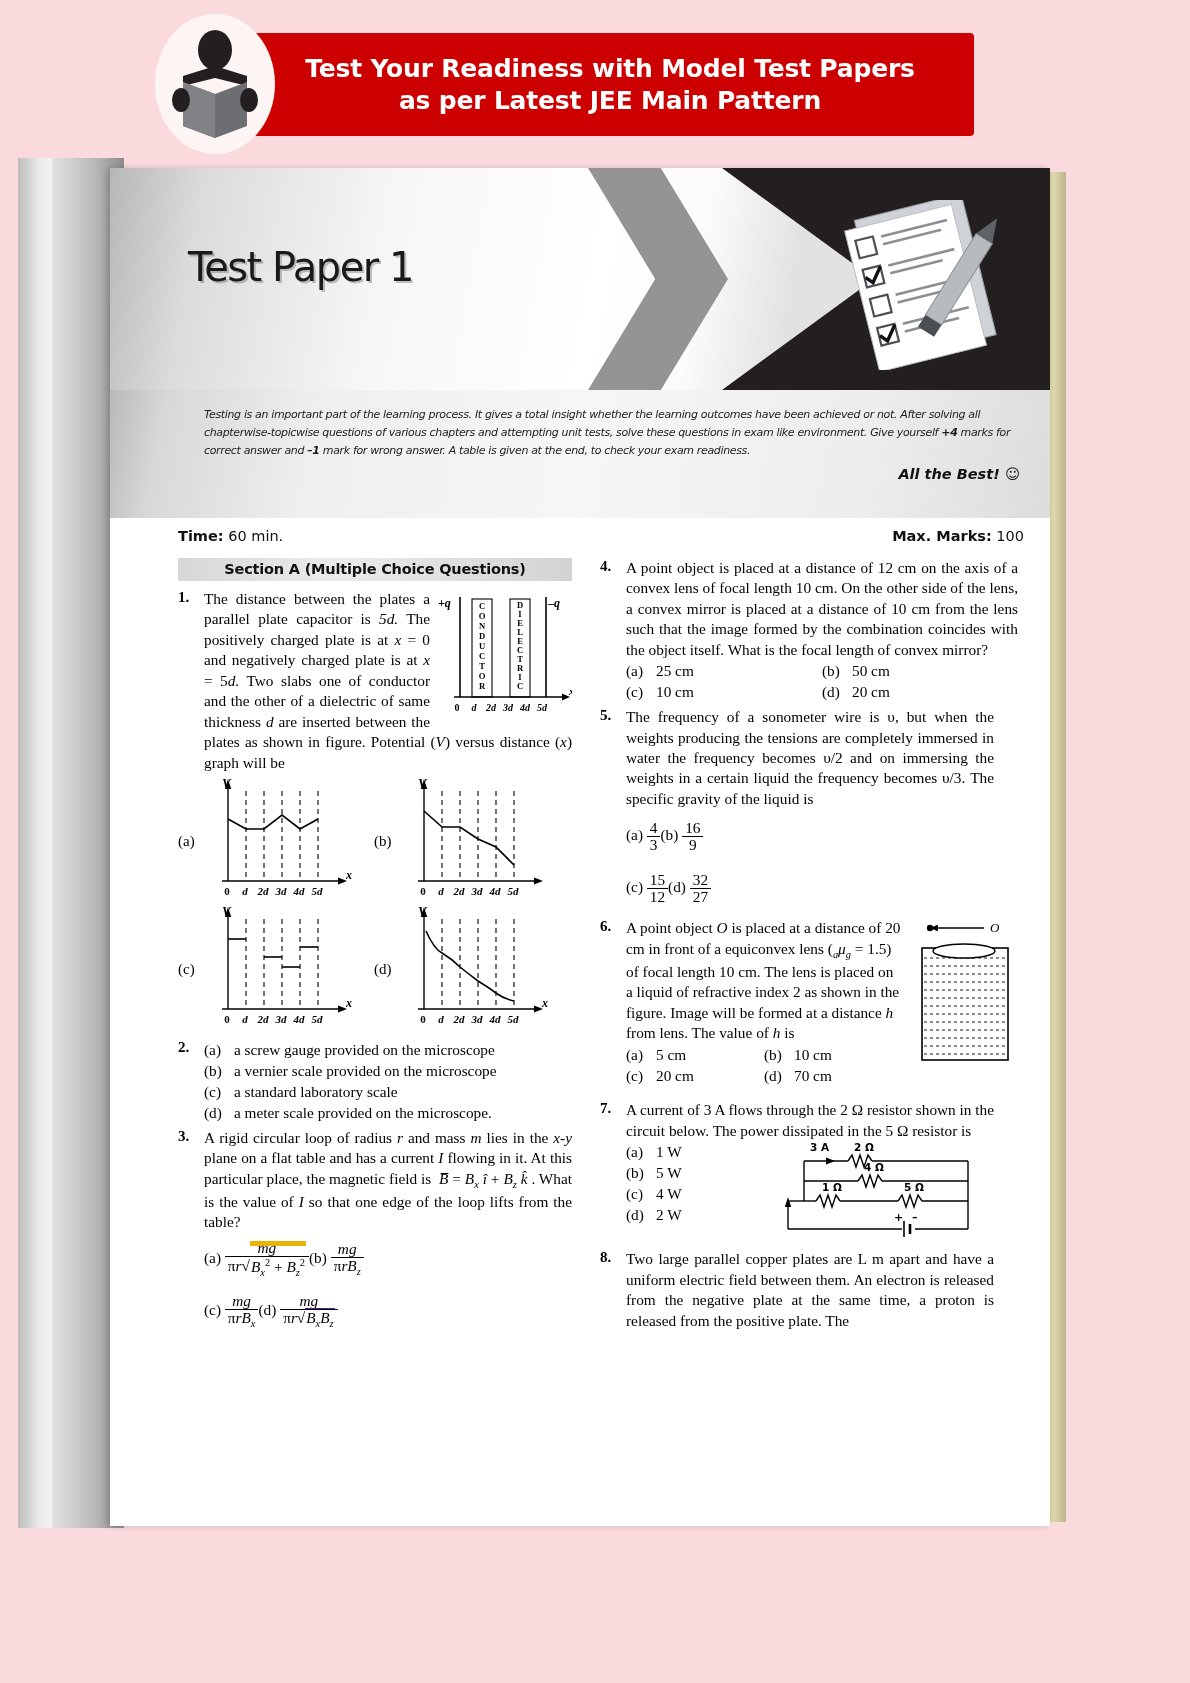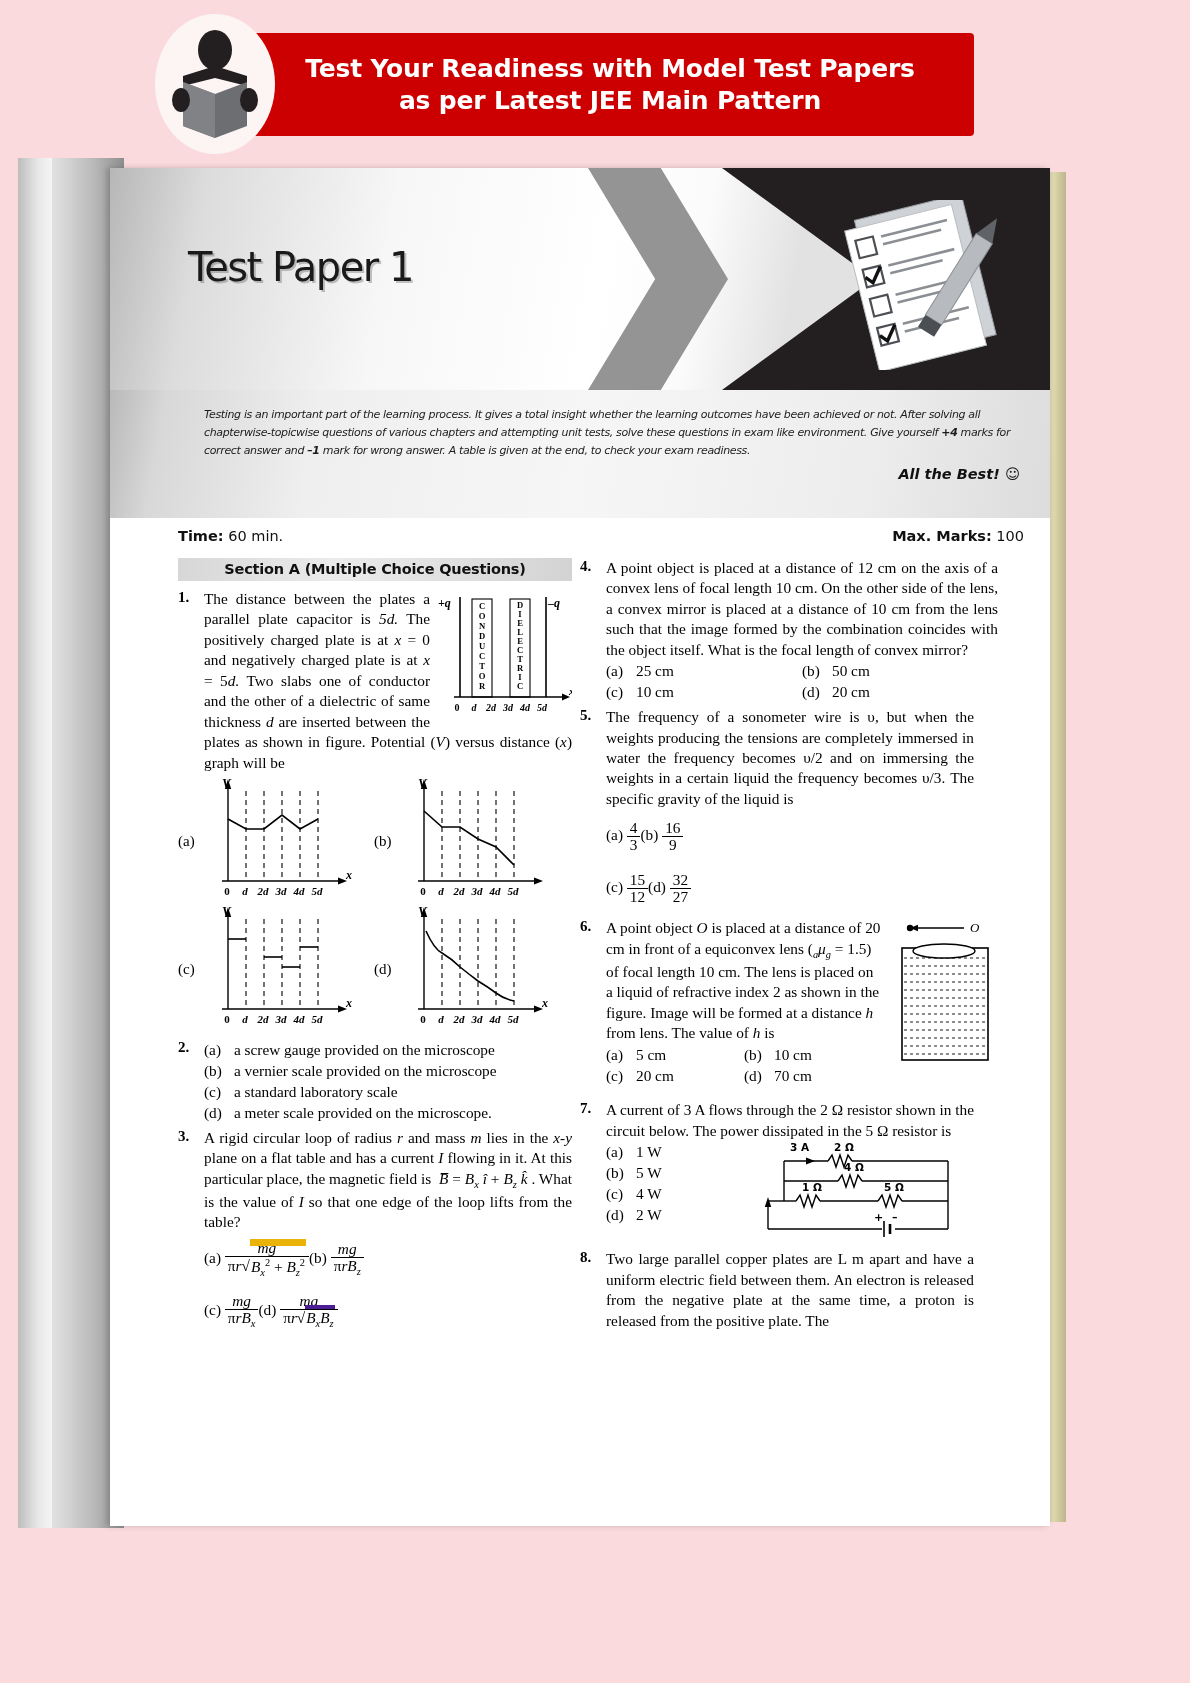--- a/index.html
+++ b/index.html
@@ -121,21 +121,21 @@
     padding: 10px 26px 0 68px;
     font-family: "DejaVu Sans", sans-serif;
     font-size: 14.5px;
     color: #111;
   }
   #time-row b { font-weight: bold; }
   
   #cols {
     display: flex;
     padding: 14px 24px 0 68px;
-    gap: 8px;
+    gap: 28px;
   }
   .col { width: 394px; }
   #section-head {
     background: linear-gradient(90deg,#d7d7d7 0%, #ebebeb 40%, #d3d3d3 100%);
     text-align: center;
     font-family: "DejaVu Sans", sans-serif;
     font-weight: bold;
     font-size: 14.5px;
     color: #111;
     padding: 3px 0 4px 0;
@@ -450,21 +450,21 @@
             <div>
               A rigid circular loop of radius <i>r</i> and mass <i>m</i> lies in the <i>x-y</i> plane on a flat table and has a current <i>I</i> flowing in it. At this particular place, the magnetic field is
               <span>&nbsp;<i>B̅</i> = <i>B<sub>x</sub></i> <i>î</i> + <i>B<sub>z</sub></i> <i>k̂</i>&nbsp;</span>. What is the value of <i>I</i> so that one edge of the loop lifts from the table?
             </div>
             <div class="opts">
               <div class="fracrow">
                 <div class="o" style="align-items:center;">
                   <span class="optlab">(a)</span>
                   <span class="frac">
                     <span class="n"><i>mg</i></span>
-                    <span class="d" style="white-space:nowrap;">π<i>r</i>√<span style="border-top:7px solid #eab308;padding:12px 1px;"><i>B<sub>x</sub></i><sup>2</sup> + <i>B<sub>z</sub></i><sup>2</sup></span></span>
+                    <span class="d" style="white-space:nowrap;">π<i>r</i>√<span style="border-top:5px solid #eab308;padding:12px 1px;"><i>B<sub>x</sub></i><sup>2</sup> + <i>B<sub>z</sub></i><sup>2</sup></span></span>
                   </span>
                 </div>
                 <div class="o" style="align-items:center;">
                   <span class="optlab">(b)</span>
                   <span class="frac">
                     <span class="n"><i>mg</i></span>
                     <span class="d">π<i>rB<sub>z</sub></i></span>
                   </span>
                 </div>
               </div>
@@ -473,21 +473,21 @@
                   <span class="optlab">(c)</span>
                   <span class="frac">
                     <span class="n"><i>mg</i></span>
                     <span class="d">π<i>rB<sub>x</sub></i></span>
                   </span>
                 </div>
                 <div class="o" style="align-items:center;">
                   <span class="optlab">(d)</span>
                   <span class="frac">
                     <span class="n"><i>mg</i></span>
-                    <span class="d" style="white-space:nowrap;">π<i>r</i>√<span style="border-top:4px solid #4c1d95;padding:0 1px;"><i>B<sub>x</sub>B<sub>z</sub></i></span></span>
+                    <span class="d" style="white-space:nowrap;">π<i>r</i>√<span style="border-top:1px solid #4c1d95;padding:0 1px;"><i>B<sub>x</sub>B<sub>z</sub></i></span></span>
                   </span>
                 </div>
               </div>
             </div>
           </div>
         </div>
 
       </div>
 
       <div class="col">

